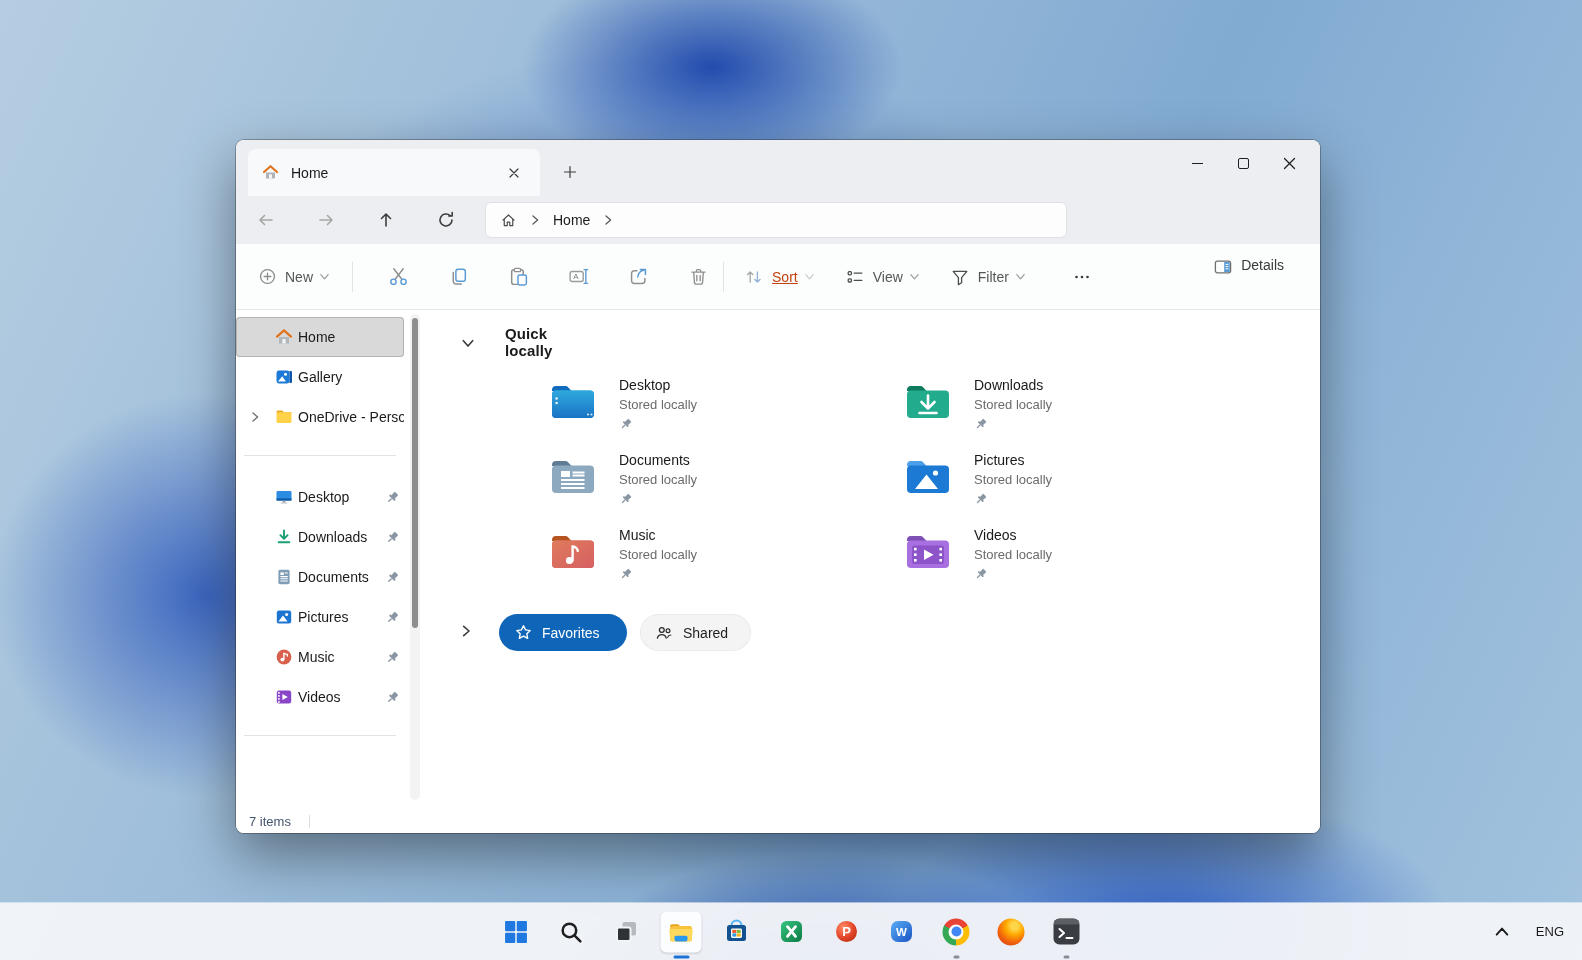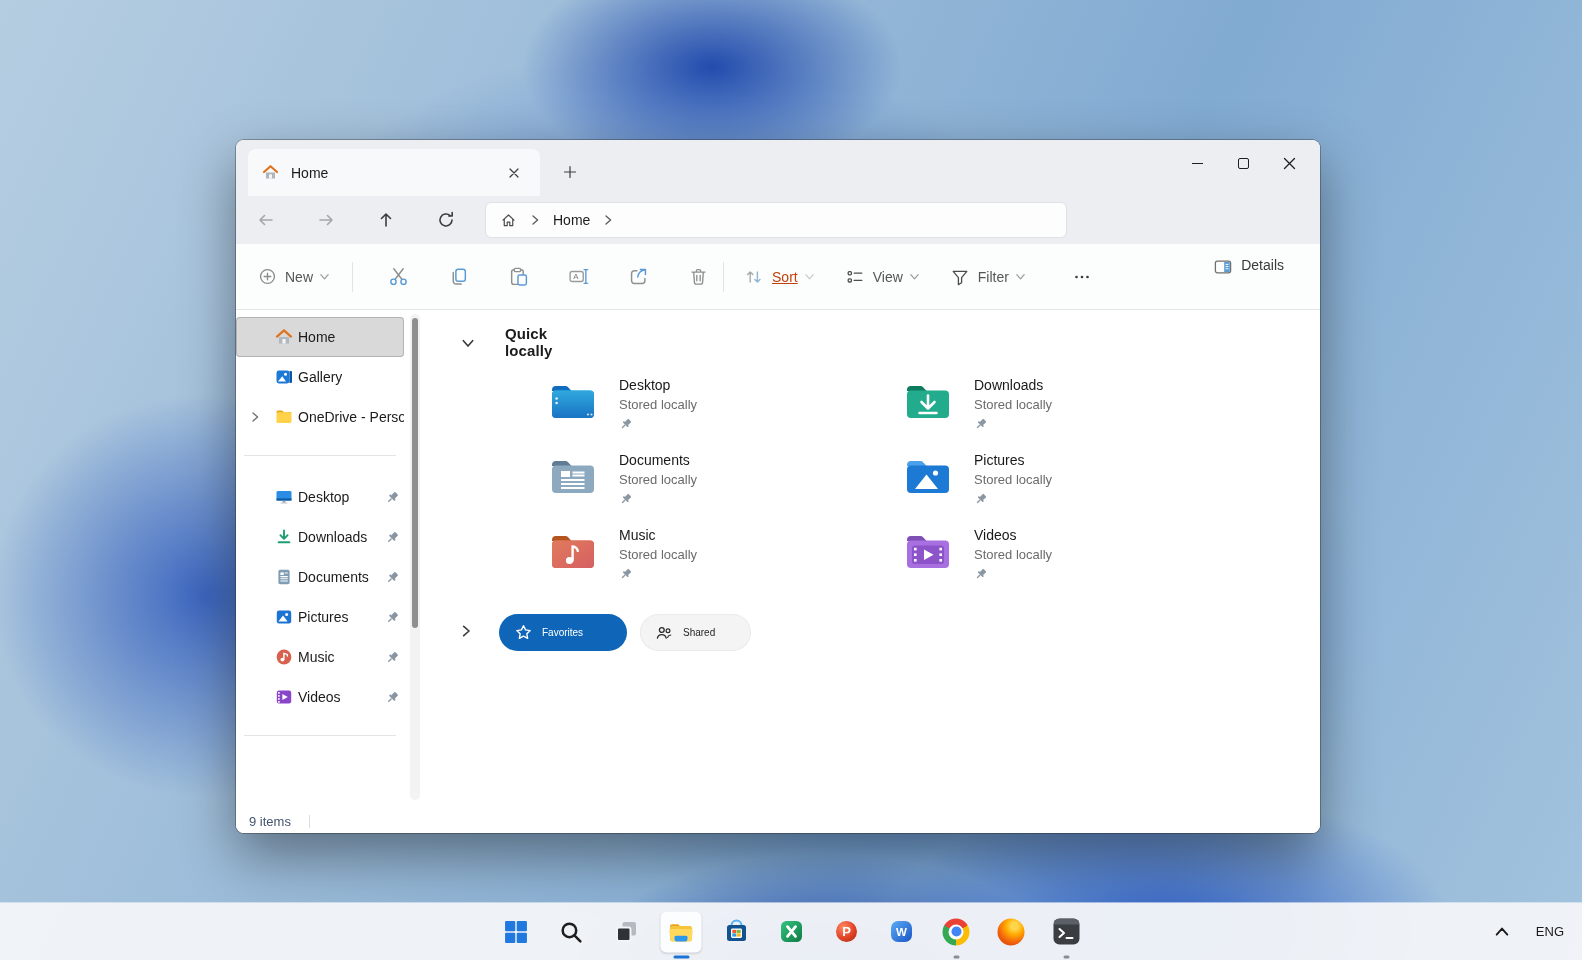--- a/index.html
+++ b/index.html
@@ -89,21 +89,21 @@
   .tiles { position:absolute; left:121px; top:63px; display:grid; grid-template-columns:355px 355px; grid-auto-rows:75px; }
   .tile { display:flex; align-items:flex-start; border-radius:5px; }
   .tile-ico { width:48px; height:42px; margin-top:8px; }
   .tile-txt { margin-left:22px; margin-top:2px; }
   .tile-name { font-size:14px; color:#191919; line-height:20px; }
   .tile-sub { font-size:13px; color:#6b6b6b; line-height:19px; }
   .tile-pin { margin-top:3px; }
 
   .fav-row { position:absolute; left:0; top:303px; height:38px; }
   .fav-chev { position:absolute; left:27px; top:7px; width:22px; height:22px; display:flex; align-items:center; justify-content:center; }
-  .pill { position:absolute; top:1px; height:37px; border-radius:19px; display:flex; align-items:center; font-size:10px; }
+  .pill { position:absolute; top:1px; height:37px; border-radius:19px; display:flex; align-items:center; font-size:14px; }
   .pill-fav { left:71px; width:128px; background:#0f66b8; color:#fff; }
   .pill-fav svg { margin:0 10px 0 16px; }
   .pill-shared { left:212px; width:111px; background:#f4f4f4; color:#1f1f1f; box-shadow:0 0 0 1px #ebebeb inset; }
   .pill-shared svg { margin:0 10px 0 15px; }
 
   .statusbar { position:absolute; left:0; bottom:0; width:100%; height:24px; background:#fff;
     display:flex; align-items:center; }
   .status-text { margin-left:13px; font-size:13px; color:#44536f; }
   .status-div { width:1px; height:13px; background:#dcdcdc; margin-left:18px; }
 
@@ -607,21 +607,21 @@
               <circle cx="13" cy="6.8" r="1.9" fill="none" stroke="#2b2b2b" stroke-width="1.2"></circle>
               <path d="M12.6 13.4 a3.6 3.6 0 0 1 3.2-2.4" fill="none" stroke="#2b2b2b" stroke-width="1.2" stroke-linecap="round"></path>
             </svg>
             <span>Shared</span>
           </span>
         </div>
       </div>
     </div>
 
     <div class="statusbar">
-      <span class="status-text">9 items</span>
+      <span class="status-text">7 items</span>
       <span class="status-div"></span>
     </div>
   </div>
 
   <div class="taskbar abs">
     <div class="task-icons">
 
       <span class="task-btn">
         <svg width="25" height="25" viewBox="0 0 24 24">
           <rect x="1.5" y="1.5" width="9.8" height="9.8" rx="1" fill="#2079e0"></rect>

